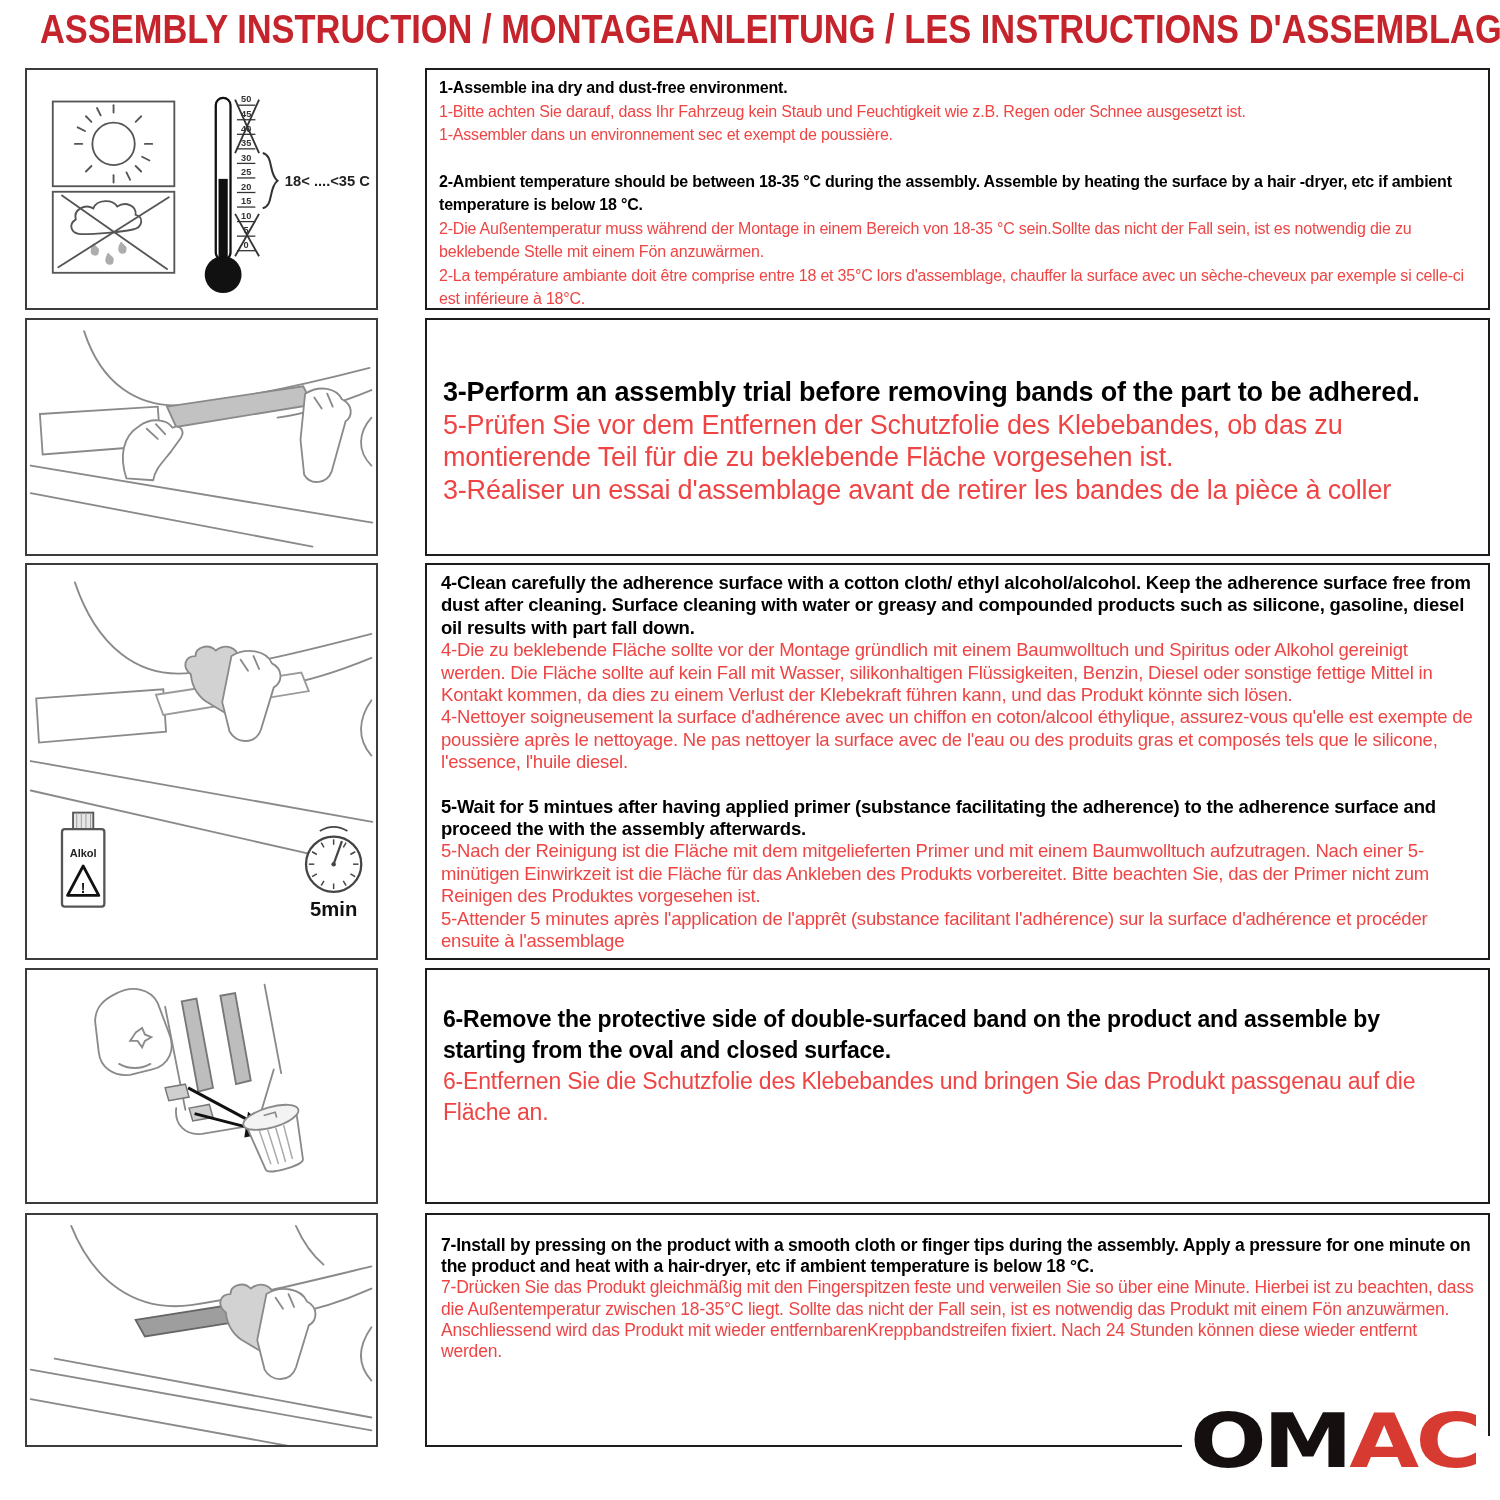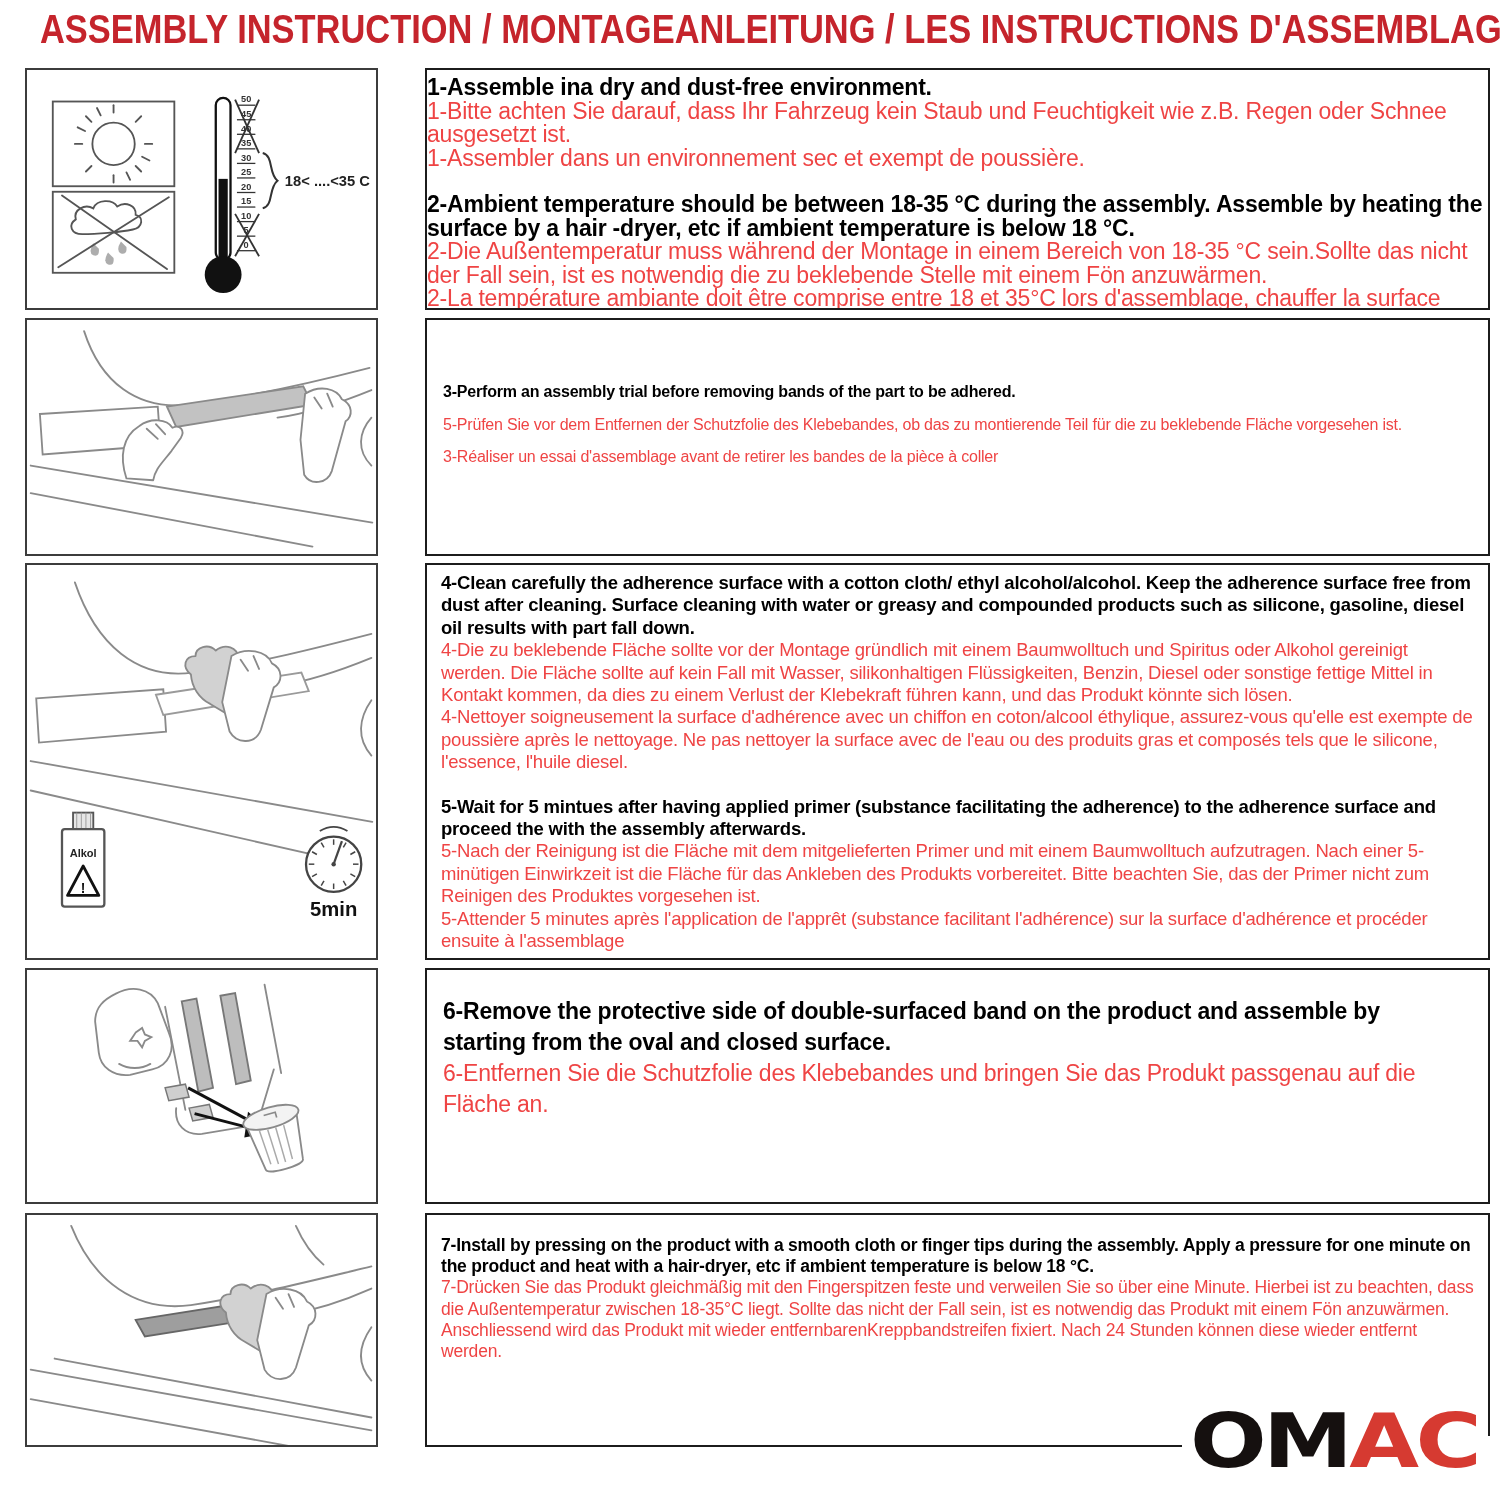--- a/index.html
+++ b/index.html
@@ -19,25 +19,25 @@
     border:2px solid #3c3c3c;background:#fff;box-sizing:border-box;overflow:hidden;
   }
   .imgbox svg{display:block;width:100%;height:100%;}
   .textbox{
     position:absolute;left:425px;top:0;bottom:0;width:1065px;
     border:2px solid #1c1c1c;background:#fff;box-sizing:border-box;
     letter-spacing:-0.2px;overflow:hidden;
   }
   .textbox p{margin:0;color:#ef4444;}
   .textbox p.b{font-weight:bold;color:#000;}
-  .t1{font-size:23px;line-height:23.5px;padding:6px 0 0;}
-  .t2{font-size:16px;line-height:32.5px;padding:56px 16px 8px;}
+  .t1{font-size:16px;line-height:23.5px;padding:6px 12px 0;}
+  .t2{font-size:27px;line-height:32.5px;padding:56px 16px 8px;}
   .t2 p{max-width:1015px;}
   .t3{font-size:18.5px;line-height:22.4px;padding:7px 14px 0;}
-  .t4{font-size:23px;line-height:31px;padding:26px 16px 0;}
+  .t4{font-size:23px;line-height:31px;padding:34px 16px 0;}
   .t4 p{max-width:990px;}
   .t5{font-size:17.5px;line-height:21.2px;padding:20px 14px 0;}
   .gap1{height:23px;}
   .gap3{height:22px;}
   
   .ln{stroke:#8a8a8a;stroke-width:2;fill:none;stroke-linecap:round;}
   .lnd{stroke:#555;stroke-width:2;fill:none;stroke-linecap:round;}
   .hand{fill:#fff;stroke:#8a8a8a;stroke-width:2;stroke-linejoin:round;}
   .cloth{fill:#d2d2d2;stroke:#8a8a8a;stroke-width:2;stroke-linejoin:round;}
   .logo-mask{position:absolute;left:1182px;top:1436px;width:318px;height:54px;background:#fff;}

